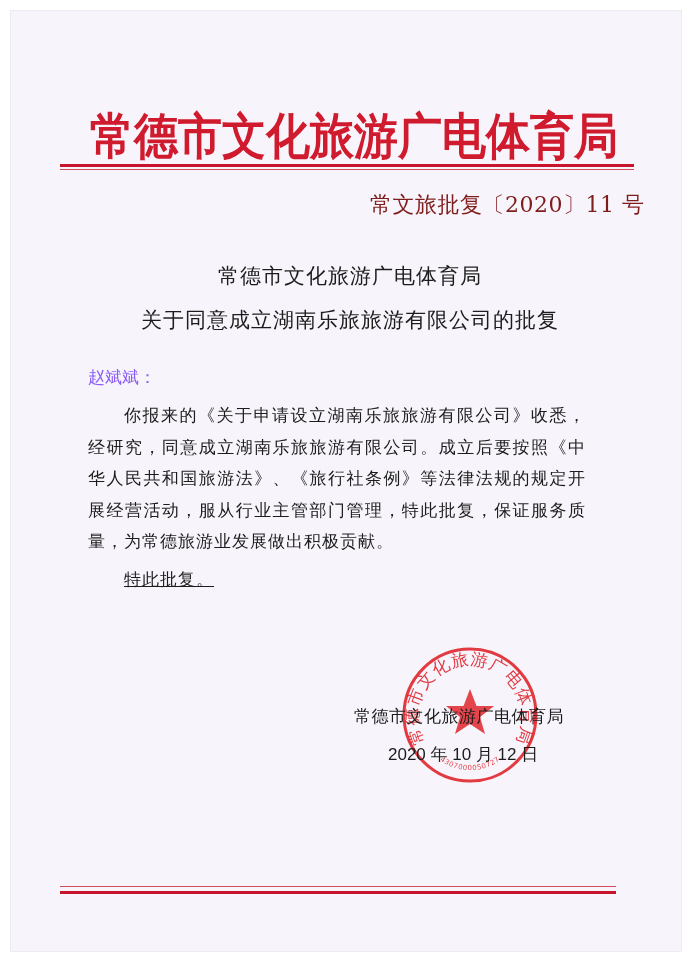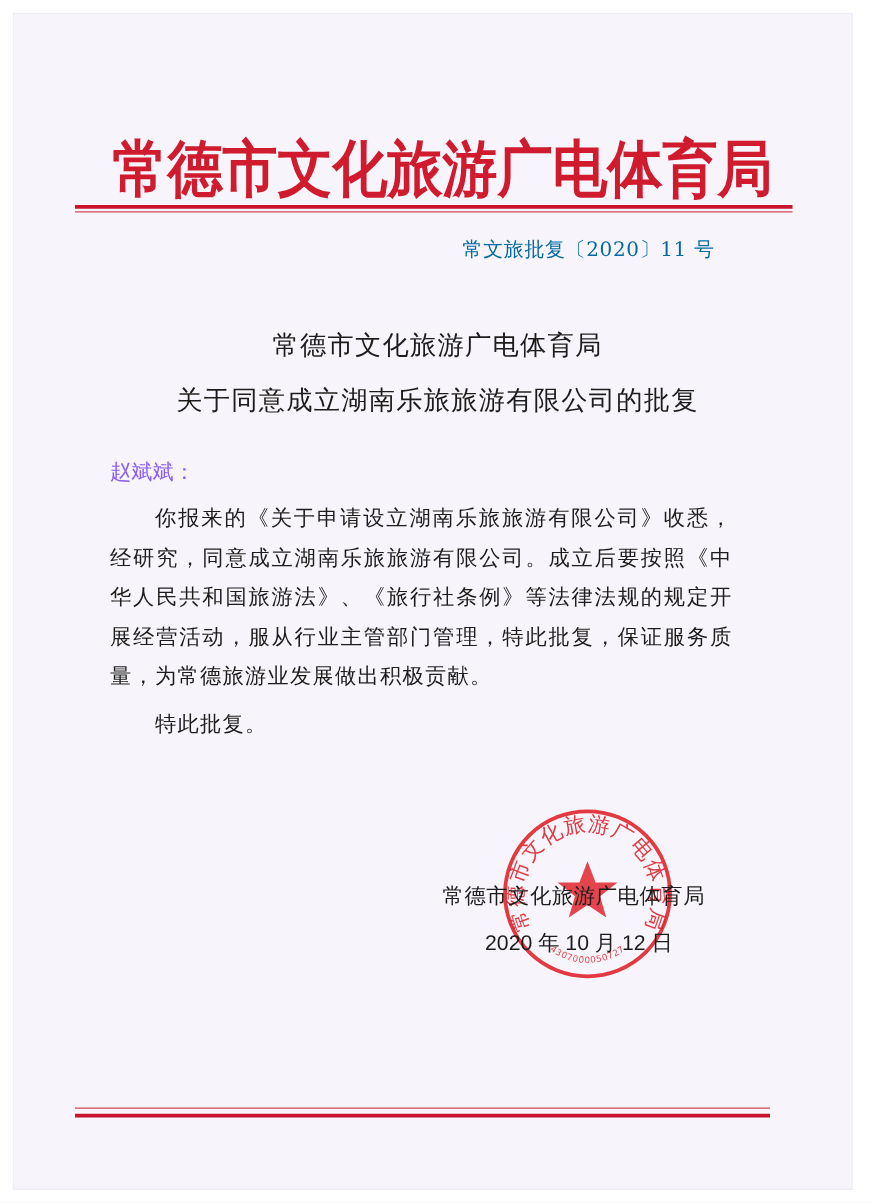--- a/index.html
+++ b/index.html
@@ -20,38 +20,38 @@
       transform: scaleY(1.12); transform-origin: center;
     }
     .letterhead span { display: inline-block; }
     .rule { position: absolute; background: #c8142c; }
     .rule.top-thick { left: 60px; top: 164px; width: 574px; height: 3px; }
     .rule.top-thin  { left: 60px; top: 169px; width: 574px; height: 1px; background: #d24a5a; }
     .rule.bot-thin  { left: 60px; top: 886px; width: 556px; height: 1px; background: #d24a5a; }
     .rule.bot-thick { left: 60px; top: 891px; width: 556px; height: 3px; }
 
     .doc-number {
-      position: absolute; left: 370px; top: 190px; font-size: 16px; color: #0369a1;
+      position: absolute; left: 370px; top: 190px; font-size: 22px; color: #7f1d1d;
       font-family: "DejaVu Serif", "Liberation Serif", serif; letter-spacing: 0.5px;
     }
     .title {
       position: absolute; left: 0; width: 700px; text-align: center; color: #1c1c1c;
       font-size: 21px; letter-spacing: 1px;
     }
     .title.l1 { top: 262px; }
     .title.l2 { top: 306px; }
 
     .salutation { position: absolute; left: 88px; top: 366px; font-size: 17px; color: #8b5cf6; }
     .body-text {
       position: absolute; left: 88px; top: 400px; width: 498px;
       font-size: 17px; color: #1c1c1c; line-height: 31.5px; letter-spacing: 1px;
     }
     .body-text p { margin: 0; text-align: justify; }
     .body-text .indent { text-indent: 36px; }
-    .closing { position: absolute; left: 124px; top: 568px; font-size: 17px; color: #1c1c1c; letter-spacing: 1px; }
+    .closing { position: absolute; left: 124px; top: 568px; font-size: 17px; color: #1c1c1c; letter-spacing: 1px; text-decoration: underline; }
 
     .seal {
       position: absolute; left: 400px; top: 645px; width: 140px; height: 140px;
     }
     .signer {
       position: absolute; left: 354px; top: 705px; font-size: 17px; color: #1c1c1c; letter-spacing: 0.5px;
     }
     .date {
       position: absolute; left: 388px; top: 743px; font-size: 17px; color: #1c1c1c;
       font-family: Liberation Sans, sans-serif;

